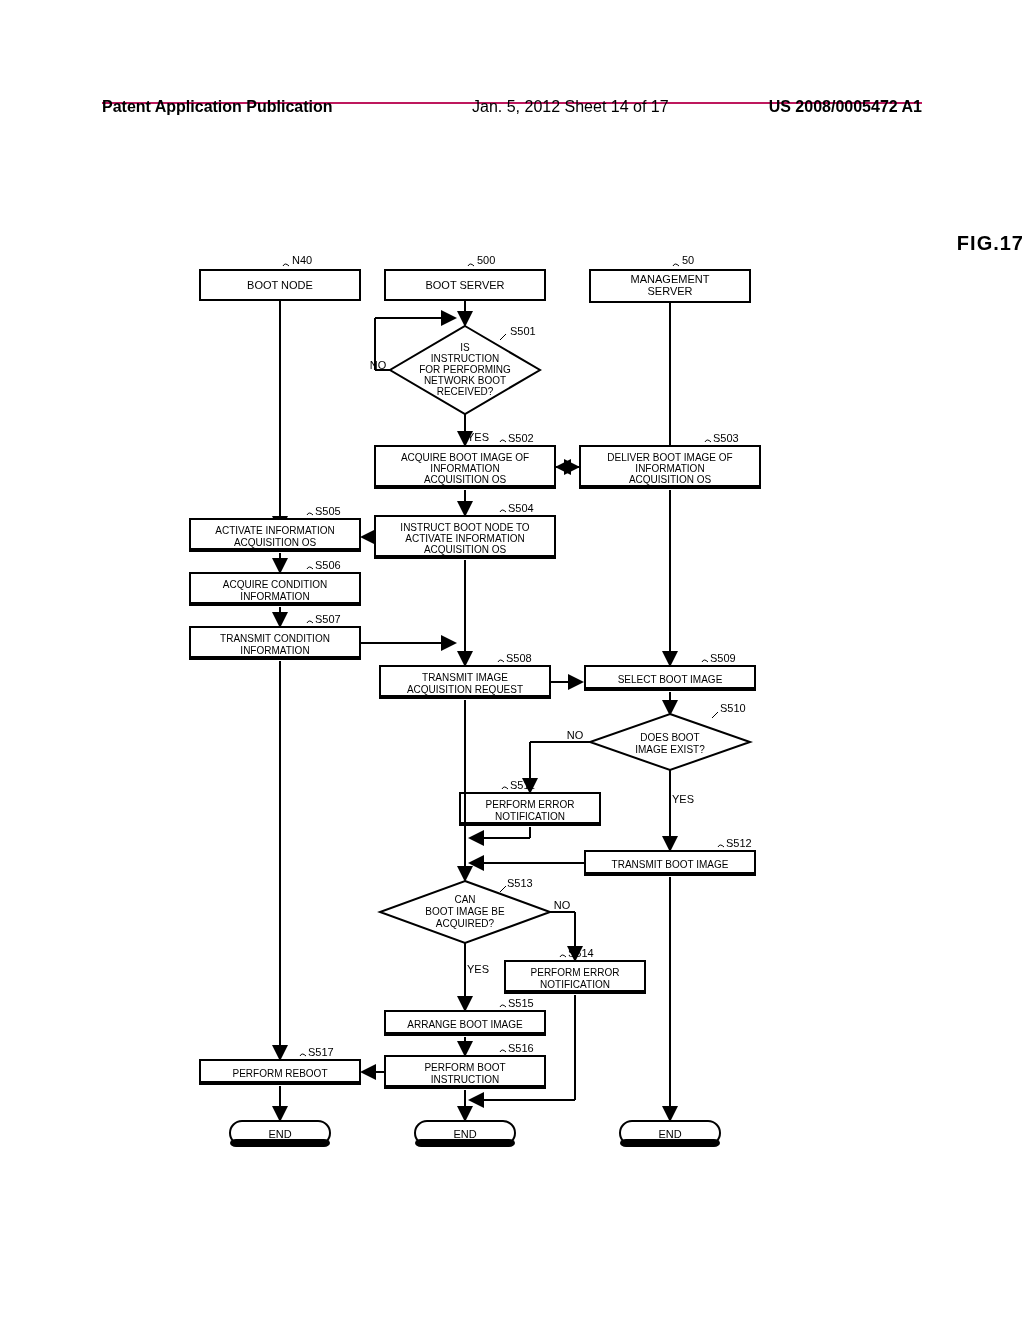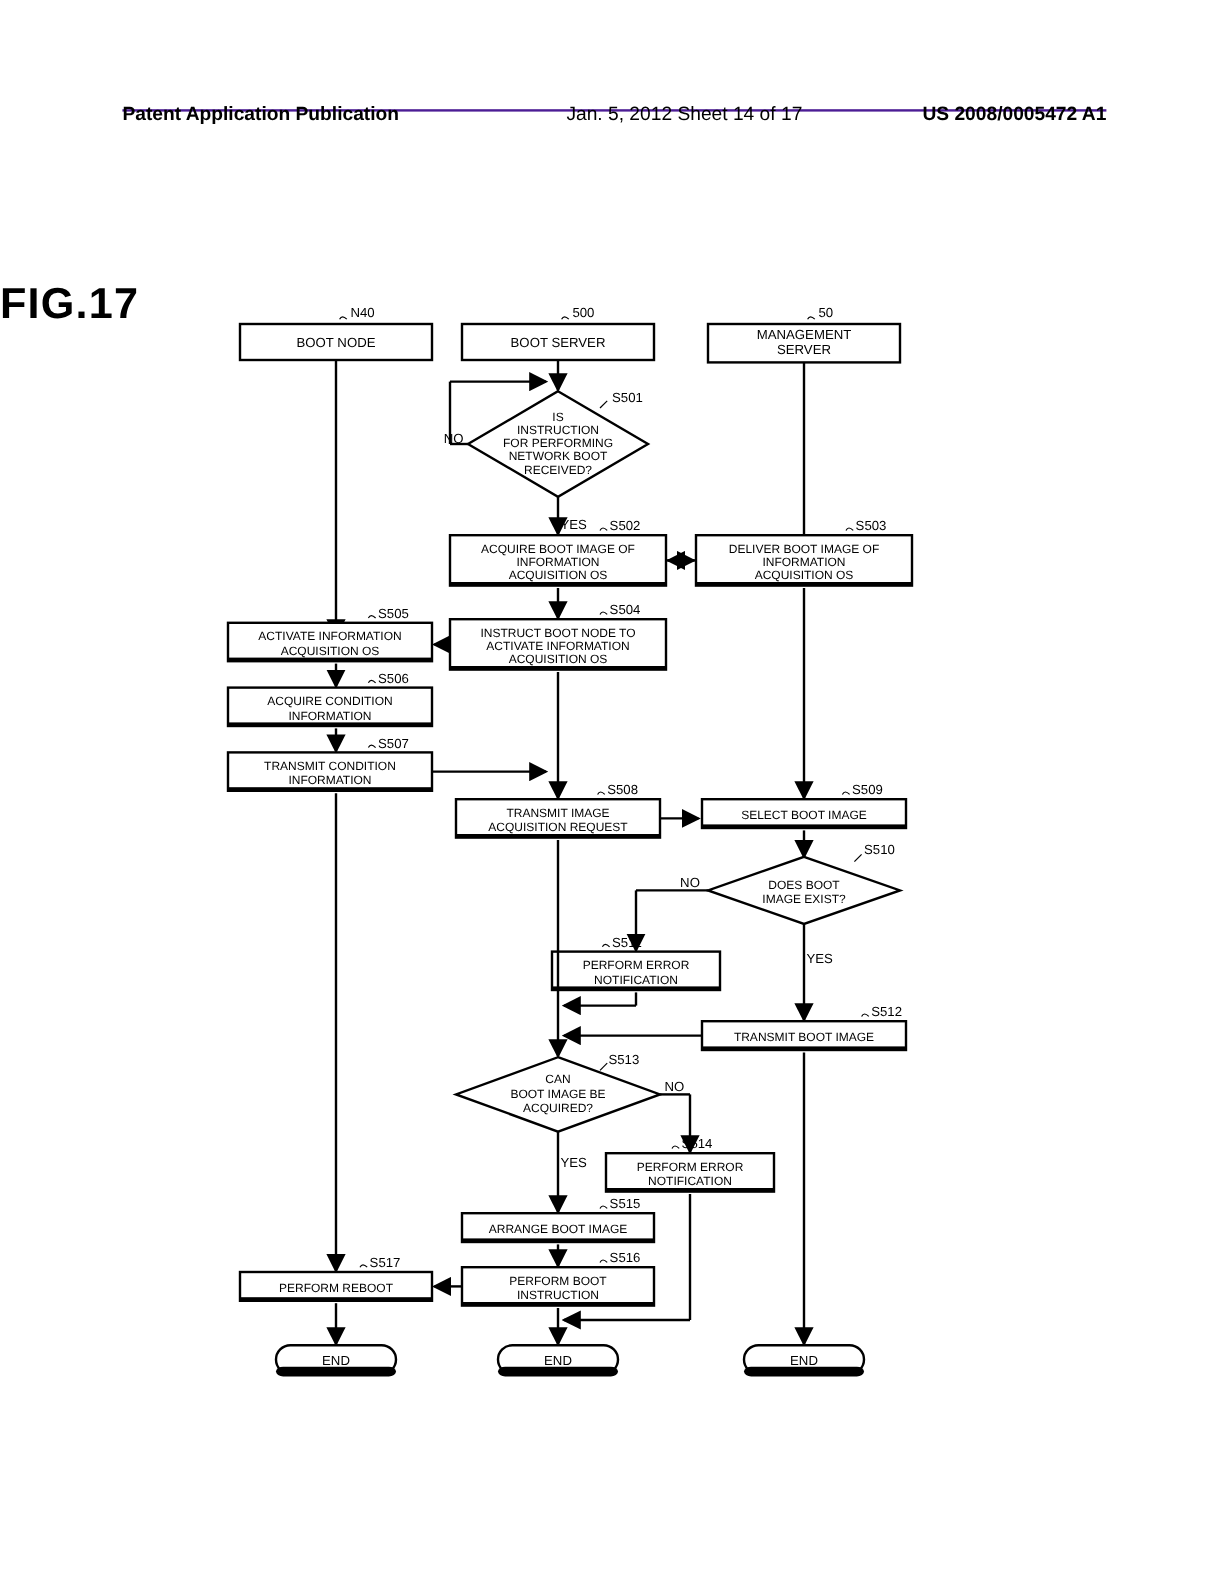--- a/index.html
+++ b/index.html
@@ -13,35 +13,35 @@
     width: 1024px;
     height: 1320px;
     position: relative;
     background: #fff;
   }
   .hdr {
     position: absolute;
     top: 82px;
     left: 0;
     right: 0;
-    border-bottom: 2px solid #4c1d95;
+    border-bottom: 2px solid #be185d;
     padding-bottom: 4px;
     font-size: 16px;
     width: 820px;
-    margin: 5px auto;
+    margin: 16px auto;
   }
   .hdr-left { position: absolute; left: 0; font-weight: bold; }
   .hdr-mid  { position: absolute; left: 370px; }
   .hdr-right{ position: absolute; right: 0; font-weight: bold; }
   .fig-title {
     position: absolute;
     top: 232px;
     left: 0; right: 0;
-    text-align: left;
-    font-size: 36px;
+    text-align: right;
+    font-size: 20px;
     font-weight: bold;
     letter-spacing: 1px;
   }
   svg { position: absolute; top: 0; left: 0; }
   .box-text, .diamond-text, .term-text, .label-text {
     font-family: Arial, Helvetica, sans-serif;
     font-size: 11px;
     text-anchor: middle;
     dominant-baseline: middle;
   }

